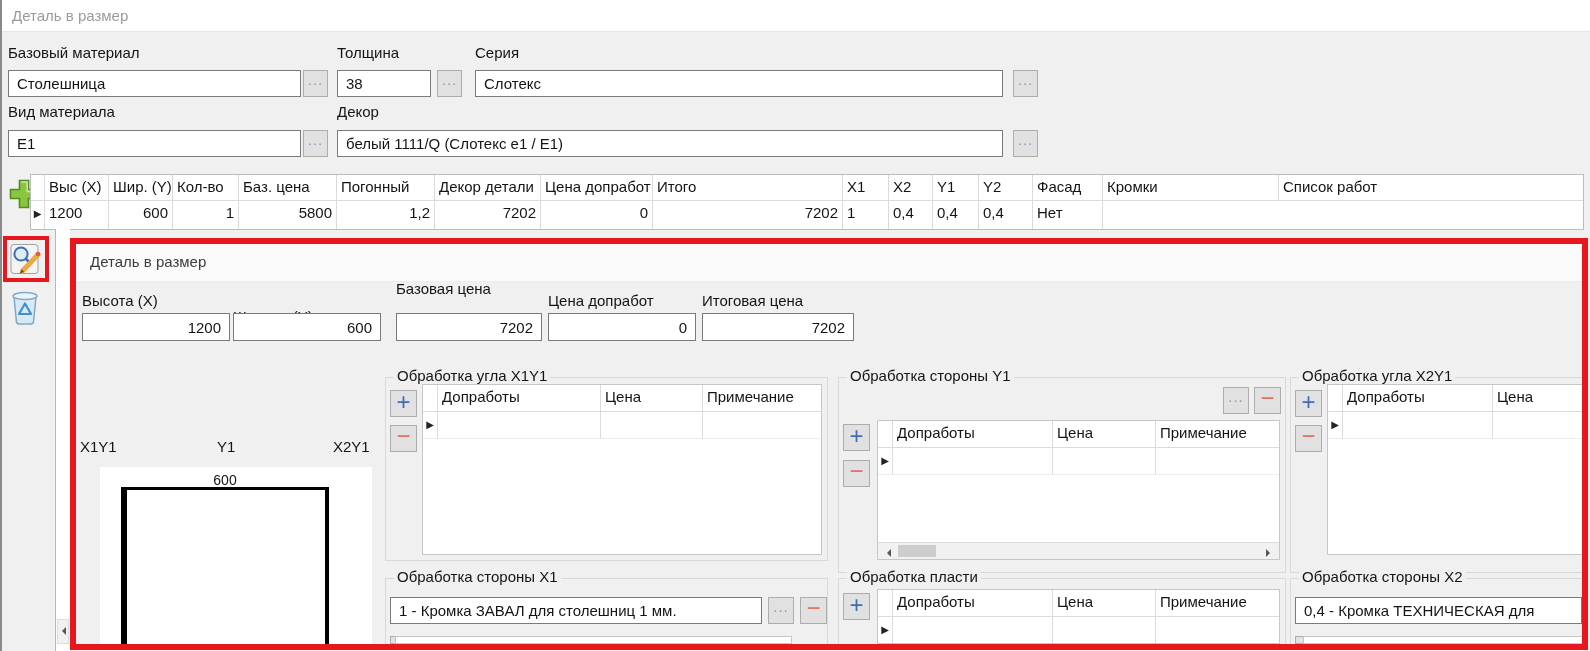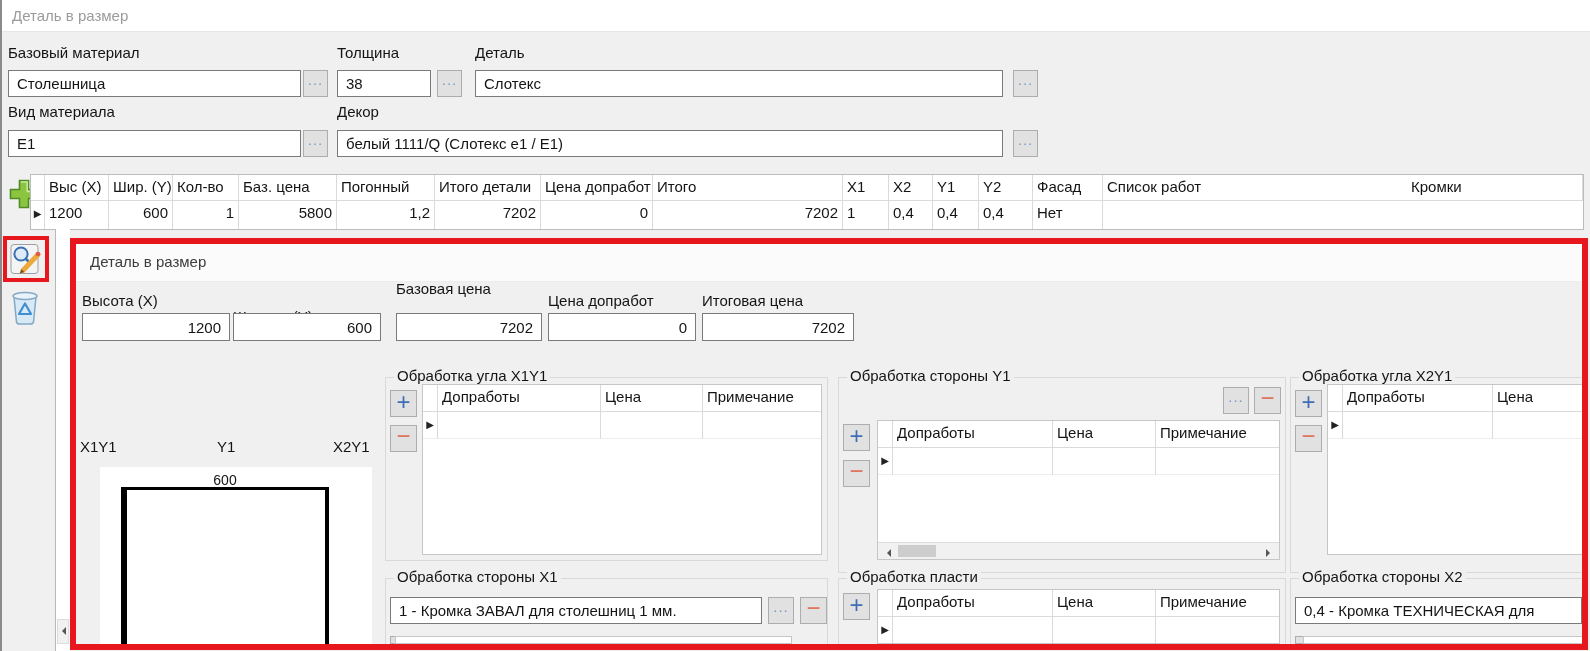--- a/index.html
+++ b/index.html
@@ -72,21 +72,21 @@
   </div>
 
   <div class="abs lbl nw" style="left:8px;top:44px">Базовый материал</div>
   <input class="tb" style="left: 8px; top: 70px; width: 293px; height: 27px;" readonly="" value="Столешница">
   <div class="btn dots" style="left:303px;top:70px;width:25px;height:27px">...</div>
 
   <div class="abs lbl nw" style="left:337px;top:44px">Толщина</div>
   <input class="tb" style="left: 337px; top: 70px; width: 94px; height: 27px;" readonly="" value="38">
   <div class="btn dots" style="left:437px;top:70px;width:25px;height:27px">...</div>
 
-  <div class="abs lbl nw" style="left:475px;top:44px">Деталь</div>
+  <div class="abs lbl nw" style="left:475px;top:44px">Серия</div>
   <input class="tb" style="left: 475px; top: 70px; width: 528px; height: 27px;" readonly="" value="Слотекс">
   <div class="btn dots" style="left:1013px;top:70px;width:25px;height:27px">...</div>
 
   <div class="abs lbl nw" style="left:8px;top:103px">Вид материала</div>
   <input class="tb" style="left: 8px; top: 130px; width: 293px; height: 27px;" readonly="" value="E1">
   <div class="btn dots" style="left:303px;top:130px;width:25px;height:27px">...</div>
 
   <div class="abs lbl nw" style="left:337px;top:103px">Декор</div>
   <input class="tb" style="left: 337px; top: 130px; width: 666px; height: 27px;" readonly="" value="белый 1111/Q (Слотекс e1 / E1)">
   <div class="btn dots" style="left:1013px;top:130px;width:25px;height:27px">...</div>
@@ -123,30 +123,30 @@
   </div>
 
   <div class="abs ptable">
     <div class="trow hrow">
       <div class="cell marker" style="width:14px"></div>
       <div class="cell" style="width:64px">Выс (X)</div>
       <div class="cell" style="width:64px">Шир. (Y)</div>
       <div class="cell" style="width:66px">Кол-во</div>
       <div class="cell" style="width:98px">Баз. цена</div>
       <div class="cell" style="width:98px">Погонный</div>
-      <div class="cell" style="width:106px">Итого детали</div>
+      <div class="cell" style="width:106px">Декор детали</div>
       <div class="cell" style="width:112px">Цена допработ</div>
       <div class="cell" style="width:190px">Итого</div>
       <div class="cell" style="width:46px">X1</div>
       <div class="cell" style="width:44px">X2</div>
       <div class="cell" style="width:46px">Y1</div>
       <div class="cell" style="width:54px">Y2</div>
       <div class="cell" style="width:70px">Фасад</div>
+      <div class="cell" style="width:176px">Кромки</div>
       <div class="cell" style="flex:1;border-right:none">Список работ</div>
-      <div class="cell" style="width:176px">Кромки</div>
     </div>
     <div class="trow drow">
       <div class="cell marker" style="width:14px"><span class="mk">▶</span></div>
       <div class="cell" style="width:64px">1200</div>
       <div class="cell ra" style="width:64px">600</div>
       <div class="cell ra" style="width:66px">1</div>
       <div class="cell ra" style="width:98px">5800</div>
       <div class="cell ra" style="width:98px">1,2</div>
       <div class="cell ra" style="width:106px">7202</div>
       <div class="cell ra" style="width:112px">0</div>

